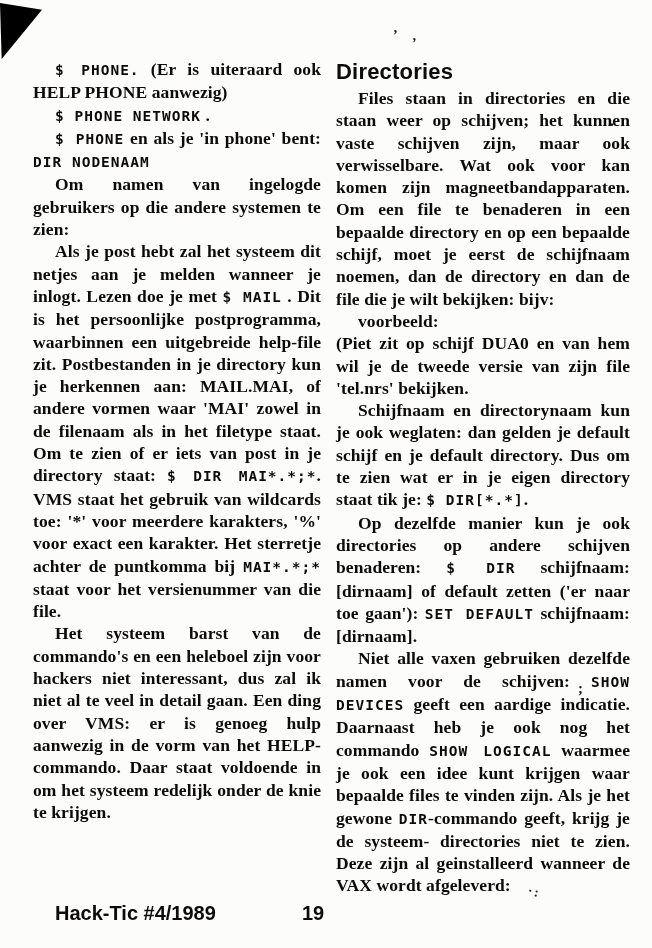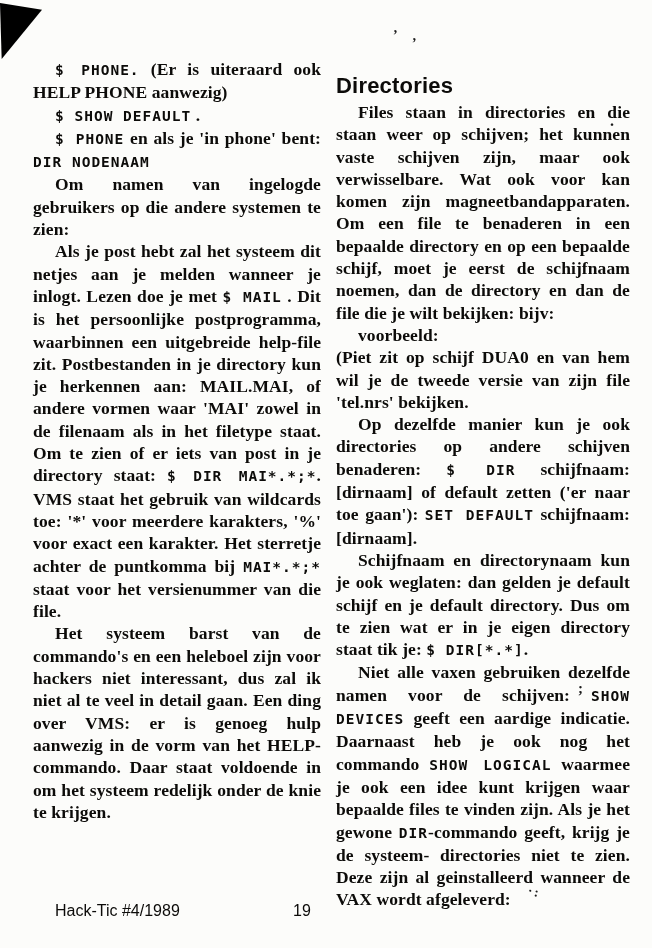--- a/index.html
+++ b/index.html
@@ -37,30 +37,30 @@
     font-family:"DejaVu Sans Mono", monospace;
     font-size:14.5px;
     font-weight:700;
     letter-spacing:1px;
   }
   .heading{
     font-family:"Liberation Sans", sans-serif;
     font-weight:700;
     font-size:22px;
     line-height:24px;
-    margin:16px 0 3px 0;
+    margin:2px 0 3px 0;
     text-indent:0;
     letter-spacing:.2px;
   }
   .footer{
     position:absolute;left:55px;top:902px;width:560px;
     font-family:"Liberation Sans", sans-serif;
-    font-weight:400;font-size:16px;
+    font-weight:700;font-size:20px;
   }
-  .footer .pageno{position:absolute;left:238px;top:0;text-align:right;}
+  .footer .pageno{position:absolute;left:247px;top:0;text-align:right;}
   .artifact{
     position:absolute;
     font-family:"Liberation Serif", serif;
     font-weight:700;color:#1a1a1a;
   }
   .a-heading-marks{left:393px;top:28px;font-size:14px;letter-spacing:6px;}
   .a-margin-dot{left:610px;top:112px;font-size:16px;}
   .a-right-edge{left:578px;top:680px;font-size:15px;}
   .a-bottom-right{left:528px;top:884px;font-size:13px;letter-spacing:2px;transform:rotate(12deg);display:inline-block;}
 </style>
@@ -72,34 +72,34 @@
   <div class="corner-wedge"></div>
 
   <span class="artifact a-heading-marks">’ ‚</span>
   <span class="artifact a-margin-dot">.</span>
   <span class="artifact a-right-edge">;</span>
   <span class="artifact a-bottom-right">·:</span>
 
   <div class="columns">
     <div class="col left" id="left-col">
         <p class="para"><span class="run-mono">$ PHONE.</span><span class="run-plain"> (Er is uiteraard ook </span><span class="run-bold">HELP PHONE</span><span class="run-plain"> aanwezig)</span></p>
-        <p class="para"><span class="run-mono">$ SHOW DEFAULT</span><span class="run-plain"> .</span></p>
+        <p class="para"><span class="run-mono">$ PHONE NETWORK</span><span class="run-plain"> .</span></p>
         <p class="para"><span class="run-mono">$ PHONE</span><span class="run-plain"> en als je 'in phone' bent: </span><span class="run-mono">DIR NODENAAM</span></p>
         <p class="para"><span class="run-plain">Om namen van ingelogde gebruikers op die andere systemen te zien:</span></p>
         <p class="para"><span class="run-plain">Als je post hebt zal het systeem dit netjes aan je melden wanneer je inlogt. Lezen doe je met </span><span class="run-mono">$ MAIL</span><span class="run-plain"> . Dit is het persoonlijke postprogramma, waarbinnen een uitgebreide help-file zit. Postbestanden in je directory kun je herkennen aan: </span><span class="run-bold">MAIL.MAI,</span><span class="run-plain"> of andere vormen waar 'MAI' zowel in de filenaam als in het filetype staat. Om te zien of er iets van post in je directory staat: </span><span class="run-mono">$ DIR MAI*.*;*</span><span class="run-plain">. VMS staat het gebruik van wildcards toe: '*' voor meerdere karakters, '%' voor exact een karakter. Het sterretje achter de puntkomma bij </span><span class="run-mono">MAI*.*;*</span><span class="run-plain"> staat voor het versienummer van die file.</span></p>
         <p class="para"><span class="run-plain">Het systeem barst van de commando's en een heleboel zijn voor hackers niet interessant, dus zal ik niet al te veel in detail gaan. Een ding over VMS: er is genoeg hulp aanwezig in de vorm van het HELP-commando. Daar staat voldoende in om het systeem redelijk onder de knie te krijgen.</span></p>
       </div>
     <div class="col right">
       <h2 class="heading">Directories</h2>
       <div id="right-col">
           <p class="para"><span class="run-plain">Files staan in directories en die staan weer op schijven; het kunnen vaste schijven zijn, maar ook verwisselbare. Wat ook voor kan komen zijn magneetbandapparaten. Om een file te benaderen in een bepaalde directory en op een bepaalde schijf, moet je eerst de schijfnaam noemen, dan de directory en dan de file die je wilt bekijken: bijv:</span></p>
           <p class="para"><span class="run-plain">voorbeeld:</span></p>
           <p class="para noindent"><span class="run-plain">(Piet zit op schijf DUA0 en van hem wil je de tweede versie van zijn file 'tel.nrs' bekijken.</span></p>
+          <p class="para"><span class="run-plain">Schijfnaam en directorynaam kun je ook weglaten: dan gelden je default schijf en je default directory. Dus om te zien wat er in je eigen directory staat tik je: </span><span class="run-mono">$ DIR[*.*]</span><span class="run-plain">.</span></p>
           <p class="para"><span class="run-plain">Op dezelfde manier kun je ook directories op andere schijven benaderen: </span><span class="run-mono">$ DIR</span><span class="run-plain"> schijfnaam:[dirnaam] of default zetten ('er naar toe gaan'): </span><span class="run-mono">SET DEFAULT</span><span class="run-plain"> schijfnaam:[dirnaam].</span></p>
-          <p class="para"><span class="run-plain">Schijfnaam en directorynaam kun je ook weglaten: dan gelden je default schijf en je default directory. Dus om te zien wat er in je eigen directory staat tik je: </span><span class="run-mono">$ DIR[*.*]</span><span class="run-plain">.</span></p>
           <p class="para"><span class="run-plain">Niet alle vaxen gebruiken dezelfde namen voor de schijven: </span><span class="run-mono">SHOW DEVICES</span><span class="run-plain"> geeft een aardige indicatie. Daarnaast heb je ook nog het commando </span><span class="run-mono">SHOW LOGICAL</span><span class="run-plain"> waarmee je ook een idee kunt krijgen waar bepaalde files te vinden zijn. Als je het gewone </span><span class="run-mono">DIR</span><span class="run-plain">-commando geeft, krijg je de systeem- directories niet te zien. Deze zijn al geinstalleerd wanneer de VAX wordt afgeleverd:</span></p>
         </div>
     </div>
   </div>
 
   <div class="footer">
     <span>Hack-Tic #4/1989</span>
     <span class="pageno">19</span>
   </div>
 

